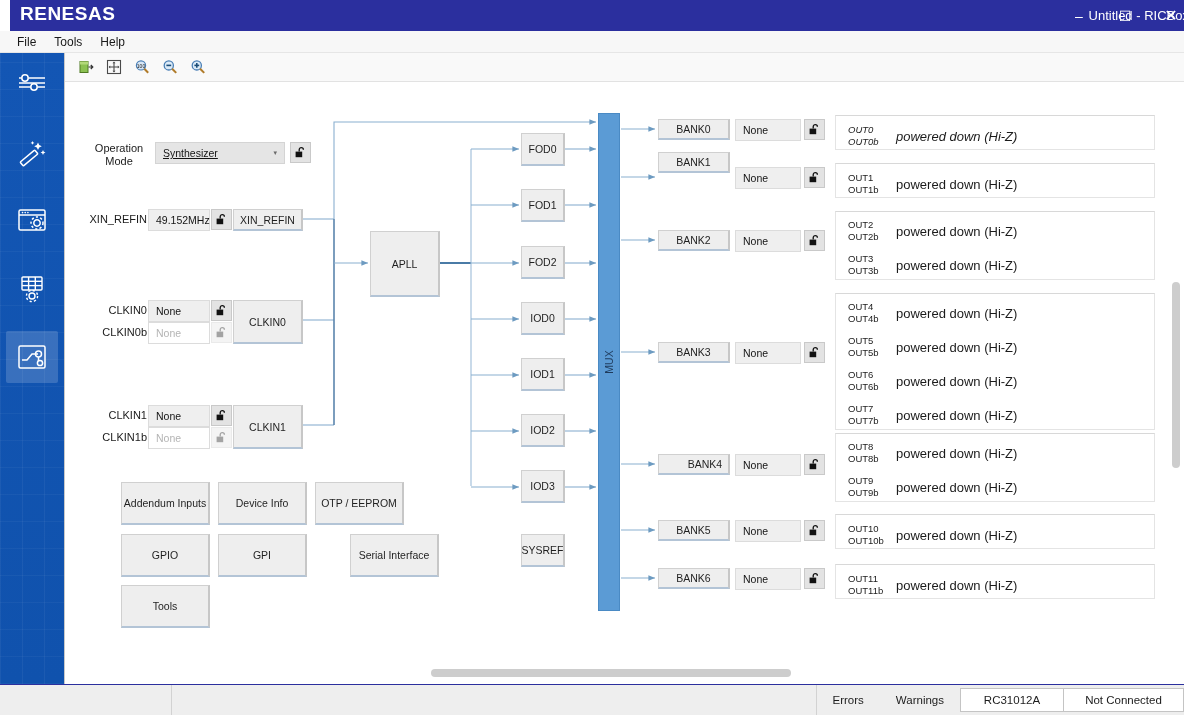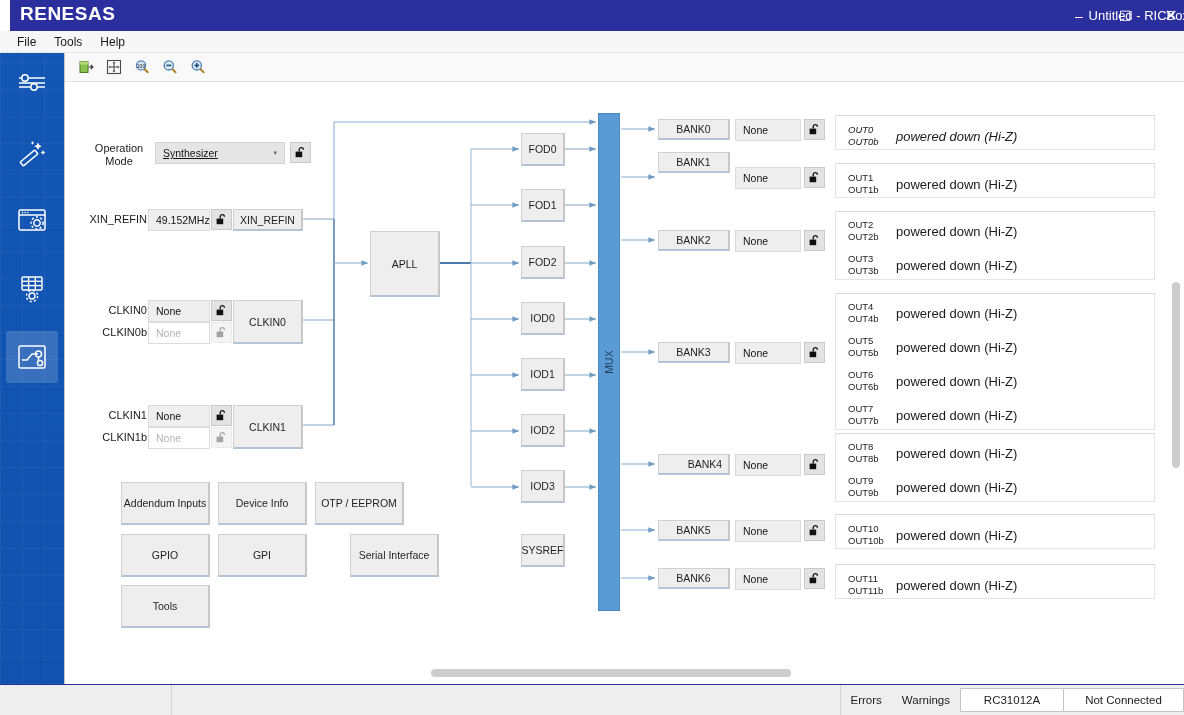--- a/index.html
+++ b/index.html
@@ -169,21 +169,21 @@
     background: #eeeeee; border-top: 1px solid #2b2f9e;
     display: flex; align-items: stretch; font-size: 11.5px; color: #1c1c1c;
   }
   .sb-cell {
     display: flex; align-items: center; padding: 0 12px;
     border-right: 1px solid #d2d2d2;
   }
   .sb-grow { flex: 1; border-right: 1px solid #d2d2d2; }
   .sb-btn {
     display: flex; align-items: center; justify-content: center;
-    cursor: pointer; padding: 0 10px;
+    cursor: pointer; padding: 0 16px;
   }
   .sb-box {
     display: flex; align-items: center; justify-content: center;
     width: 104px; background: #fff; border: 1px solid #c4c4c4;
     margin: 3px 0; cursor: pointer;
   }
   .sb-box.last { width: 120px; border-left: none; }
 </style>
 </head>
 <body>

